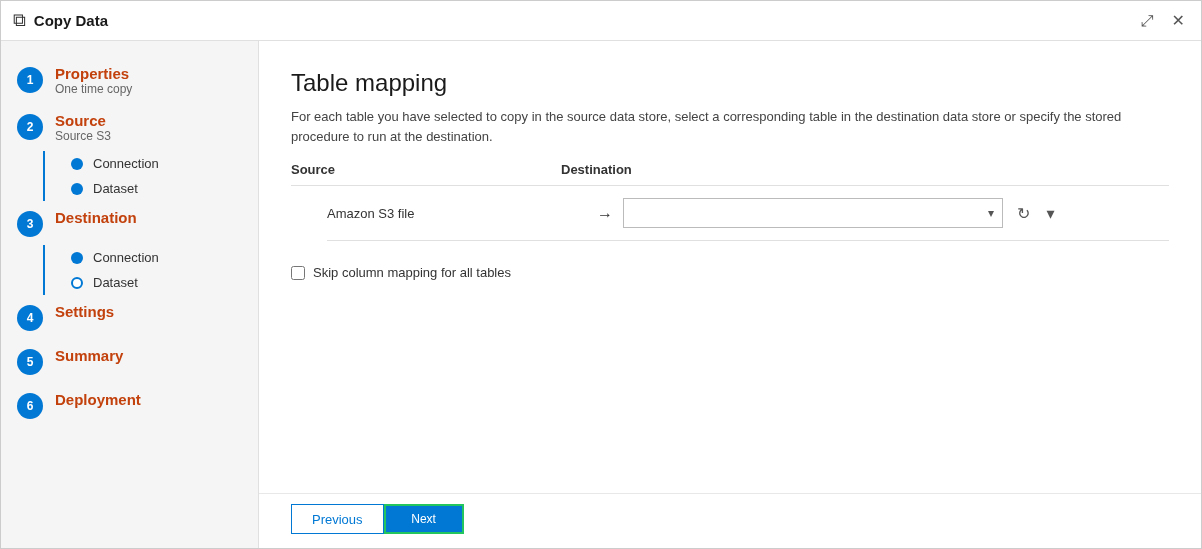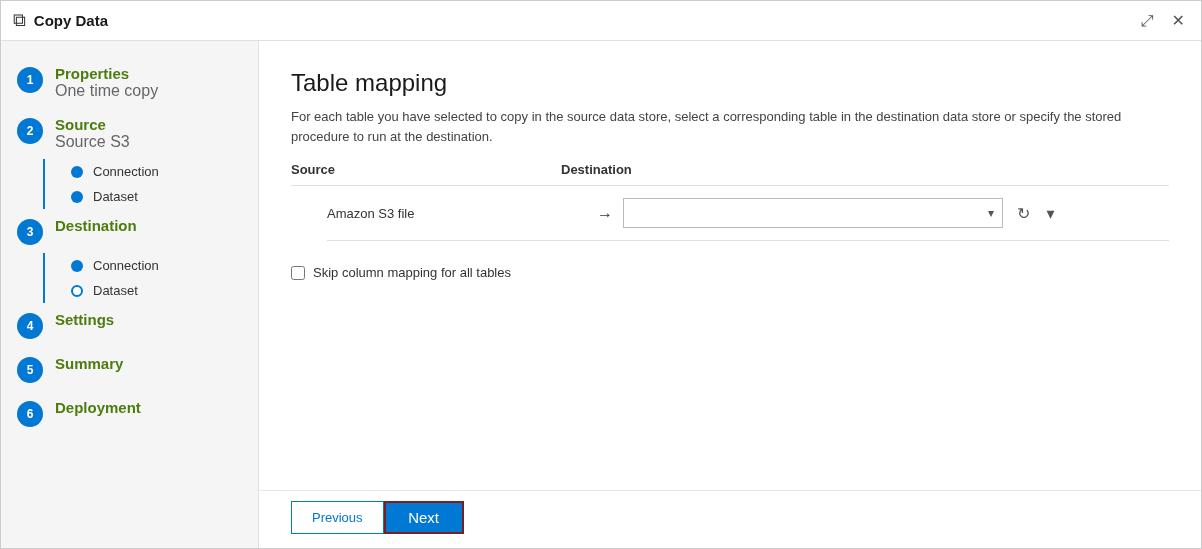--- a/index.html
+++ b/index.html
@@ -105,25 +105,25 @@
     }
 
     .step-info {
       display: flex;
       flex-direction: column;
     }
 
     .step-name {
       font-size: 15px;
       font-weight: 600;
-      color: #4d7c0f;
+      color: #c2410c;
     }
 
     .step-sub {
-      font-size: 16px;
+      font-size: 12px;
       color: #666;
     }
 
     .sub-item {
       display: flex;
       align-items: center;
       padding: 5px 16px 5px 16px;
       position: relative;
     }
 
@@ -293,23 +293,23 @@
       font-size: 13px;
       background: #fff;
       border: 1px solid #0078d4;
       color: #0078d4;
       cursor: pointer;
       min-width: 80px;
     }
 
     .btn-next {
       padding: 6px 20px;
-      font-size: 15px;
+      font-size: 12px;
       background: #0078d4;
-      border: 2px solid #7f1d1d;
+      border: 2px solid #22c55e;
       color: #fff;
       cursor: pointer;
       min-width: 80px;
     }
   </style>
 </head>
 <body>
 
 <div class="window">
 

